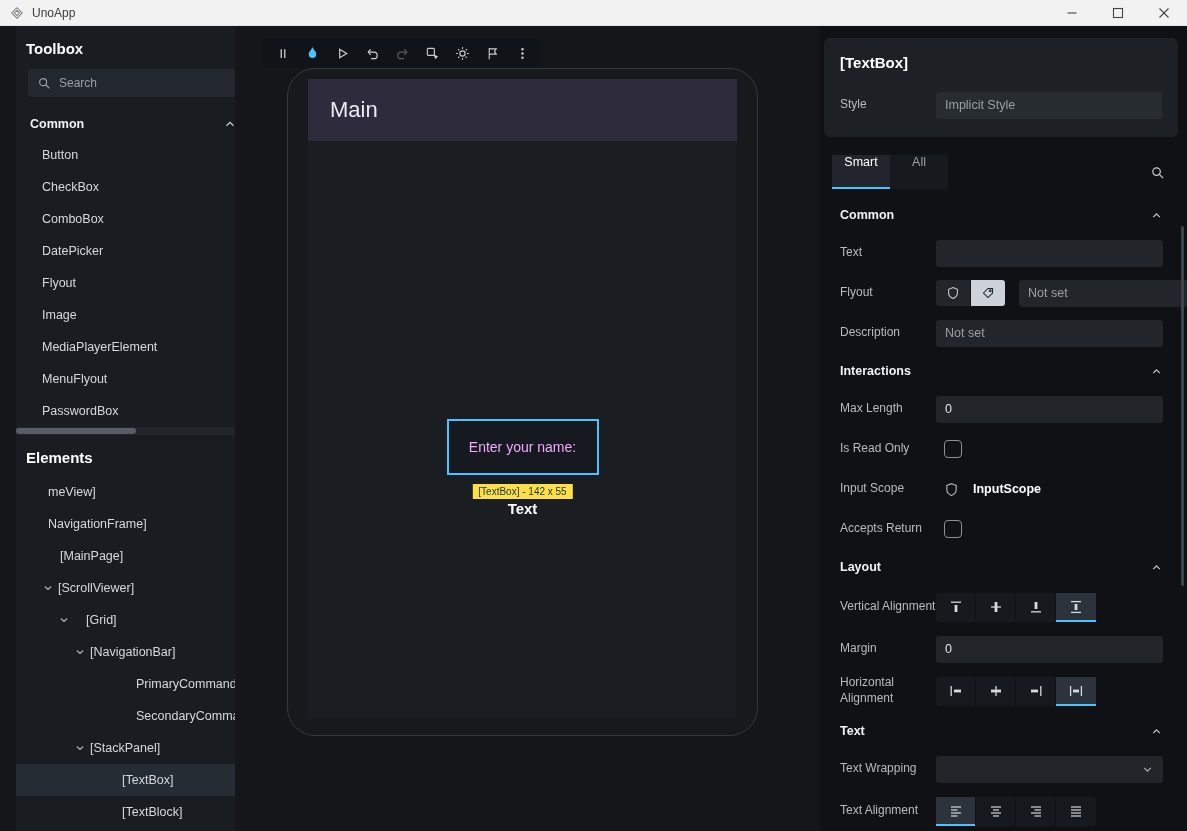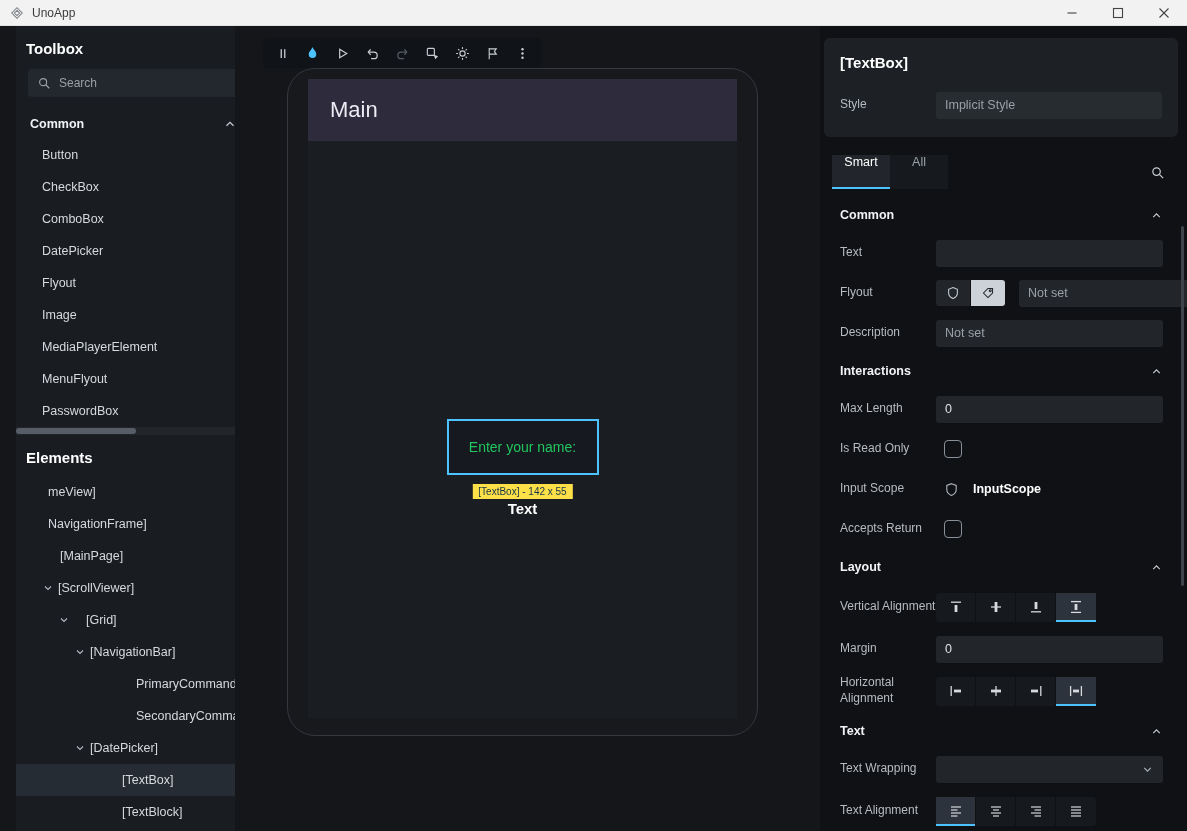--- a/index.html
+++ b/index.html
@@ -39,21 +39,21 @@
   .tool-btn.accent { color:#4cc2ff; }
   .tool-btn.disabled { color:#575d64; }
   .device { position:absolute; left:52px; top:42px; width:471px; height:668px; background:#17191d;
             border:1px solid #34393f; border-radius:28px; }
   .screen { position:absolute; left:20px; right:20px; top:10px; bottom:17px; background:#1a1d22; overflow:hidden; }
   .app-header { height:62px; background:#2e2b3d; display:flex; align-items:center; padding:0 22px;
                 color:#eceaf2; font-size:22px; font-weight:500; }
   .app-body { position:relative; height:calc(100% - 62px); }
   .sel-textbox { position:absolute; left:50%; top:278px; transform:translateX(-50%); width:152px; height:56px;
                  border:2px solid #4cc2ff; display:flex; align-items:center; justify-content:center;
-                 color:#22c55e; font-size:14px; background:rgba(18,21,26,.35); }
+                 color:#f0abfc; font-size:14px; background:rgba(18,21,26,.35); }
   .size-badge { position:absolute; left:50%; top:343px; transform:translateX(-50%); background:#fde047;
                 color:#17344a; font-size:10px; padding:2px 6px; border-radius:0; white-space:nowrap; }
   .below-label { position:absolute; left:50%; top:359px; transform:translateX(-50%); color:#fff;
                  font-weight:bold; font-size:15px; }
 
   
   .inspector { position:absolute; left:820px; top:26px; right:0; bottom:0; background:#0f1114;
                color:#d6d9dd; overflow:hidden; }
   .insp-card { margin:12px 9px 0 4px; background:#1d2126; border-radius:6px; padding:16px 16px 18px; }
   .insp-title { font-size:15px; font-weight:bold; color:#fff; margin-bottom:20px; }
@@ -266,21 +266,21 @@
           </span>
           <span>SecondaryCommands</span>
         </div>
 
         <div class="tree-row" style="padding-left: 58px;">
           <span class="chev show">
             <svg width="12" height="12" viewBox="0 0 16 16" fill="none" stroke="currentColor" stroke-width="1.6">
               <polyline points="4,6 8,10 12,6"></polyline>
             </svg>
           </span>
-          <span>[DatePicker]</span>
+          <span>[StackPanel]</span>
         </div>
 
         <div class="tree-row selected" style="padding-left: 90px;">
           <span class="chev">
             <svg width="12" height="12" viewBox="0 0 16 16" fill="none" stroke="currentColor" stroke-width="1.6">
               <polyline points="4,6 8,10 12,6"></polyline>
             </svg>
           </span>
           <span>[TextBox]</span>
         </div>

